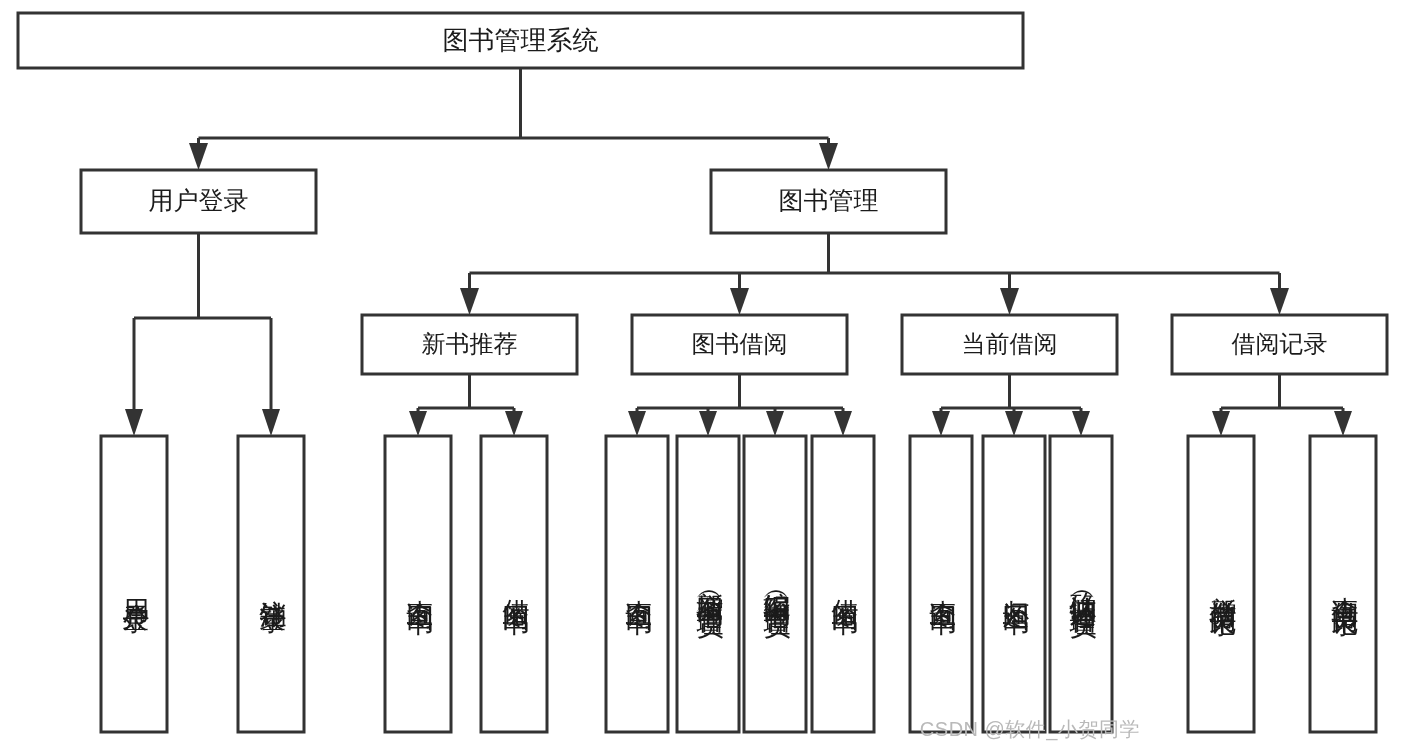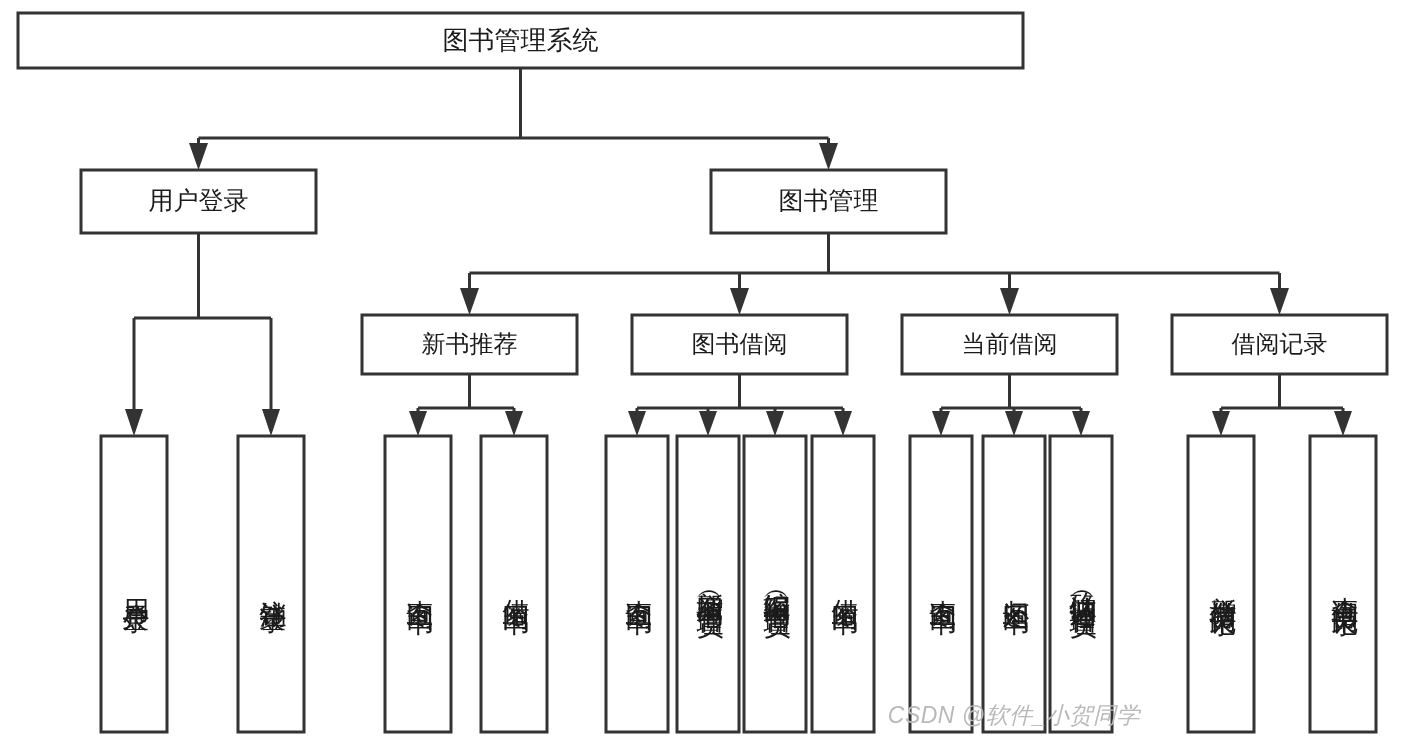--- a/index.html
+++ b/index.html
@@ -27,28 +27,27 @@
     fill:#1b1b1b;
     font-size:27px;
     letter-spacing:3px;
     writing-mode:vertical-rl;
     text-orientation:upright;
     text-anchor:middle;
     white-space:pre;
   }
   .watermark{
     position:absolute;
-    right:8px;bottom:16px;
-    font-family:"Liberation Sans","DejaVu Sans",sans-serif;
-    font-size:23px;
+    right:8px;bottom:4px;
+    font-family:"Liberation Sans","DejaVu Sans",sans-serif;
+    font-size:20px;
     color:#b9b9b9;
     letter-spacing:0.5px;
     user-select:none;
     pointer-events:none;
-    font-style:italic;
   }
 </style>
 </head>
 <body>
 
 <div id="diagram-root">
 
   <svg width="1405" height="747" viewBox="0 0 1405 747">
 
     <g>

